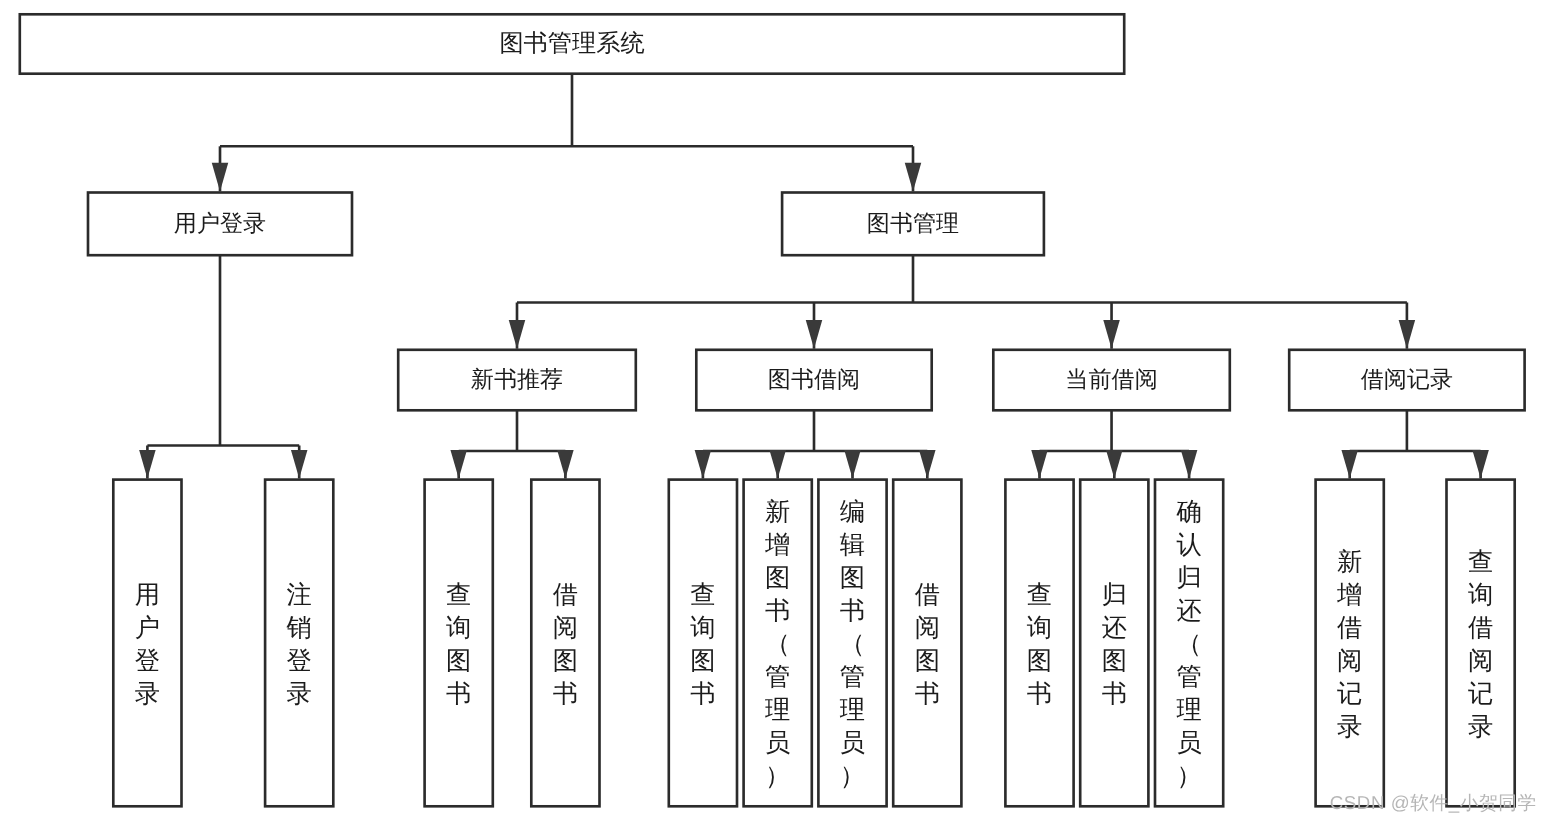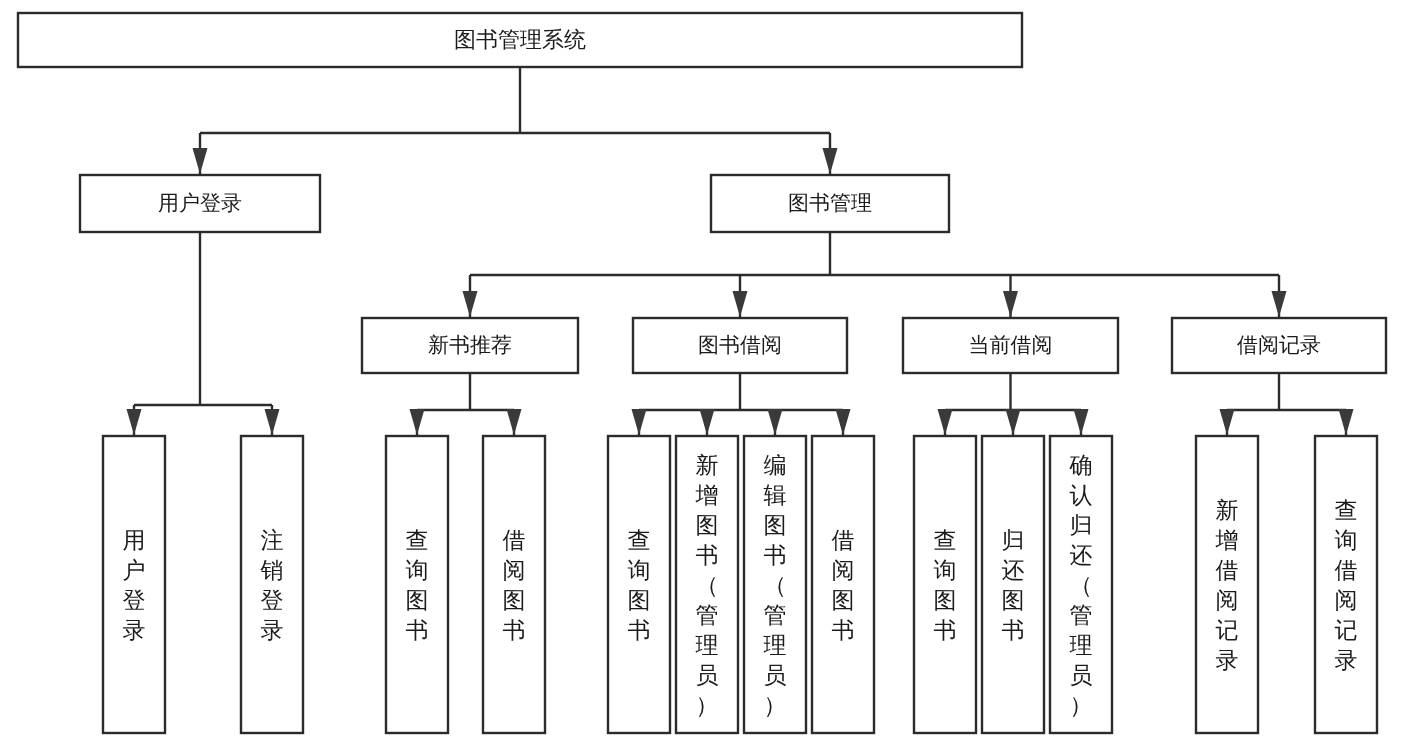--- a/index.html
+++ b/index.html
@@ -211,13 +211,14 @@
           <rect x="1196" y="436" width="62" height="297" class="node-box"></rect>
           <text x="1227" y="517.9" class="leaf-label-v"><tspan x="1227" dy="0">新</tspan><tspan x="1227" dy="30">增</tspan><tspan x="1227" dy="30">借</tspan><tspan x="1227" dy="30">阅</tspan><tspan x="1227" dy="30">记</tspan><tspan x="1227" dy="30">录</tspan></text>
         </g>
         <g>
           <rect x="1315" y="436" width="62" height="297" class="node-box"></rect>
           <text x="1346" y="517.9" class="leaf-label-v"><tspan x="1346" dy="0">查</tspan><tspan x="1346" dy="30">询</tspan><tspan x="1346" dy="30">借</tspan><tspan x="1346" dy="30">阅</tspan><tspan x="1346" dy="30">记</tspan><tspan x="1346" dy="30">录</tspan></text>
         </g>
       </g>
   </svg>
 
+  <div class="watermark">CSDN @软件_小贺同学</div>
 </div>
 
 </body></html>

